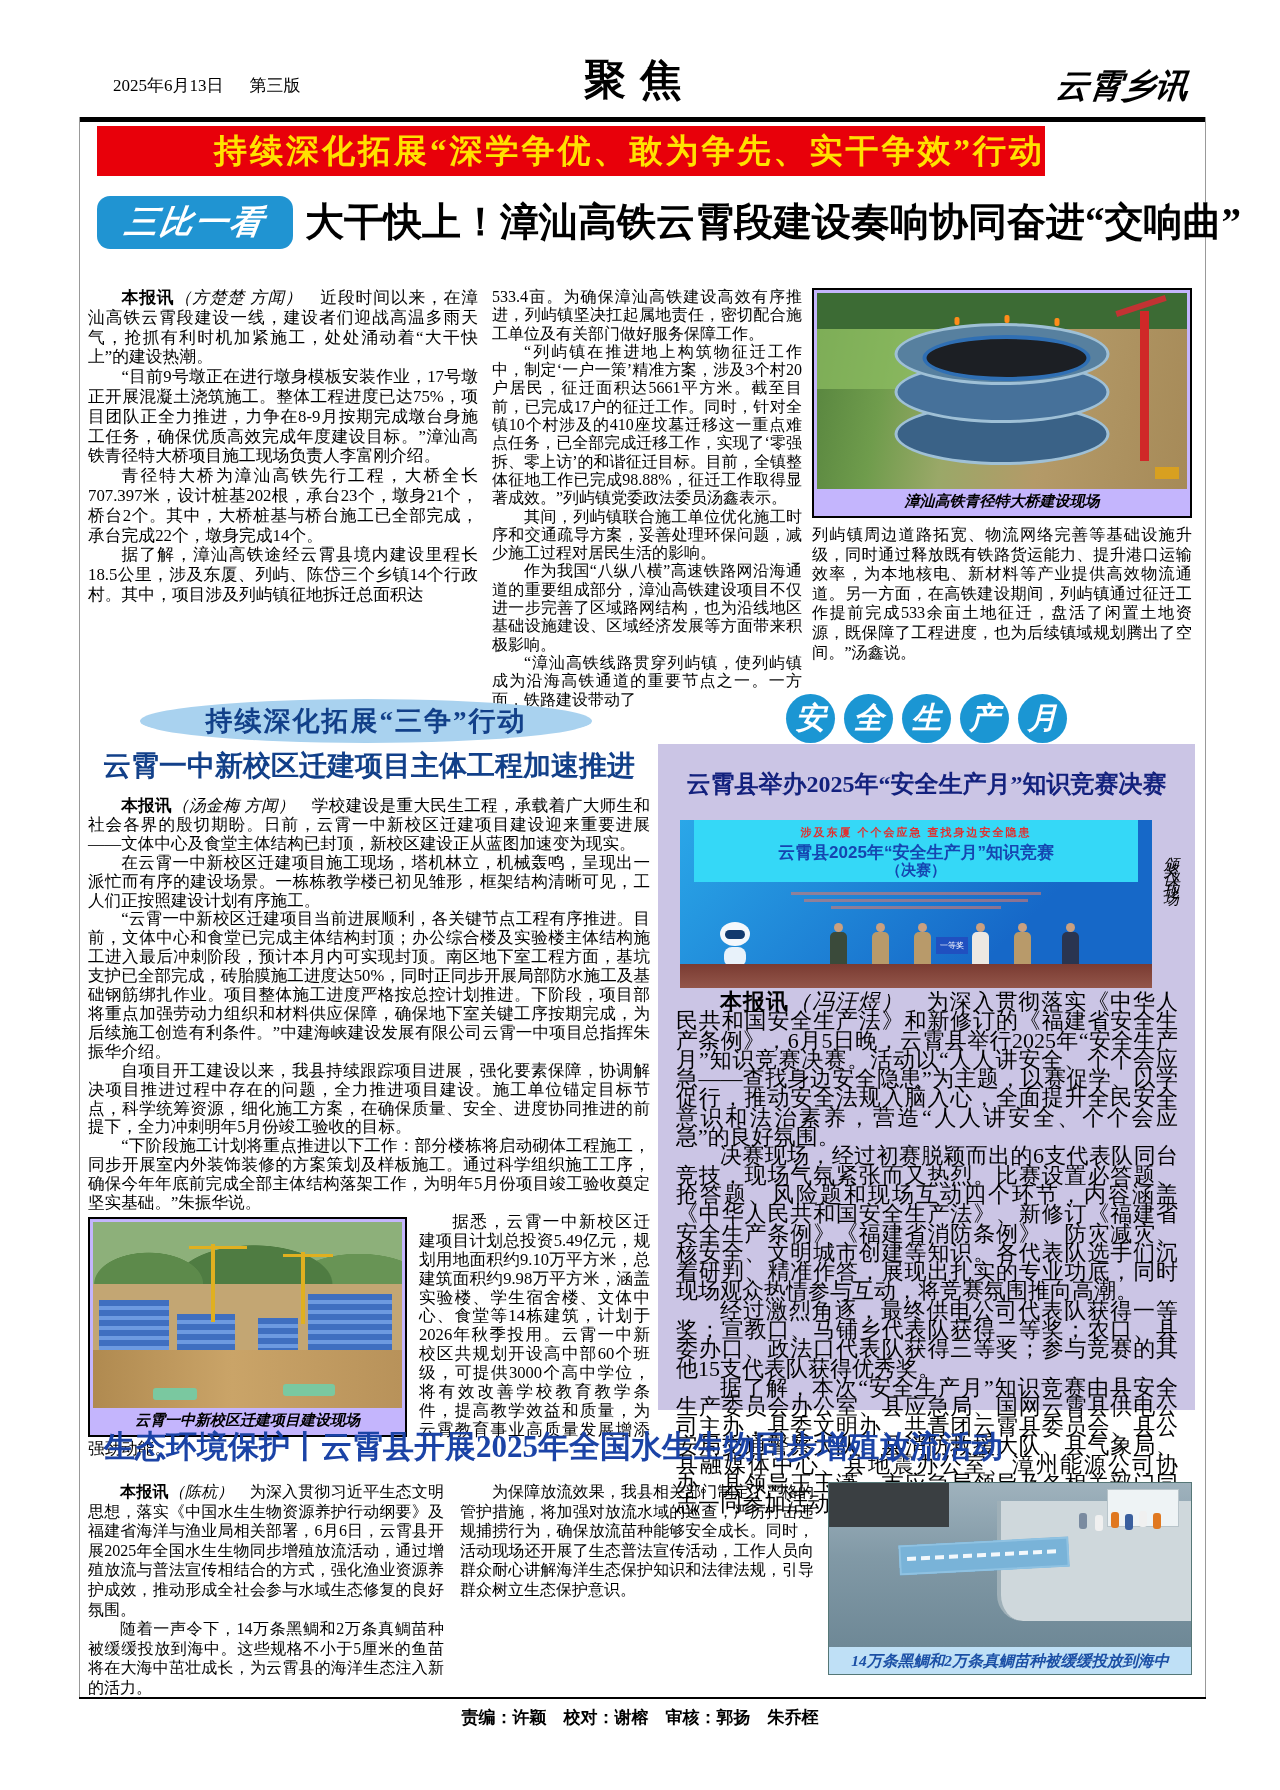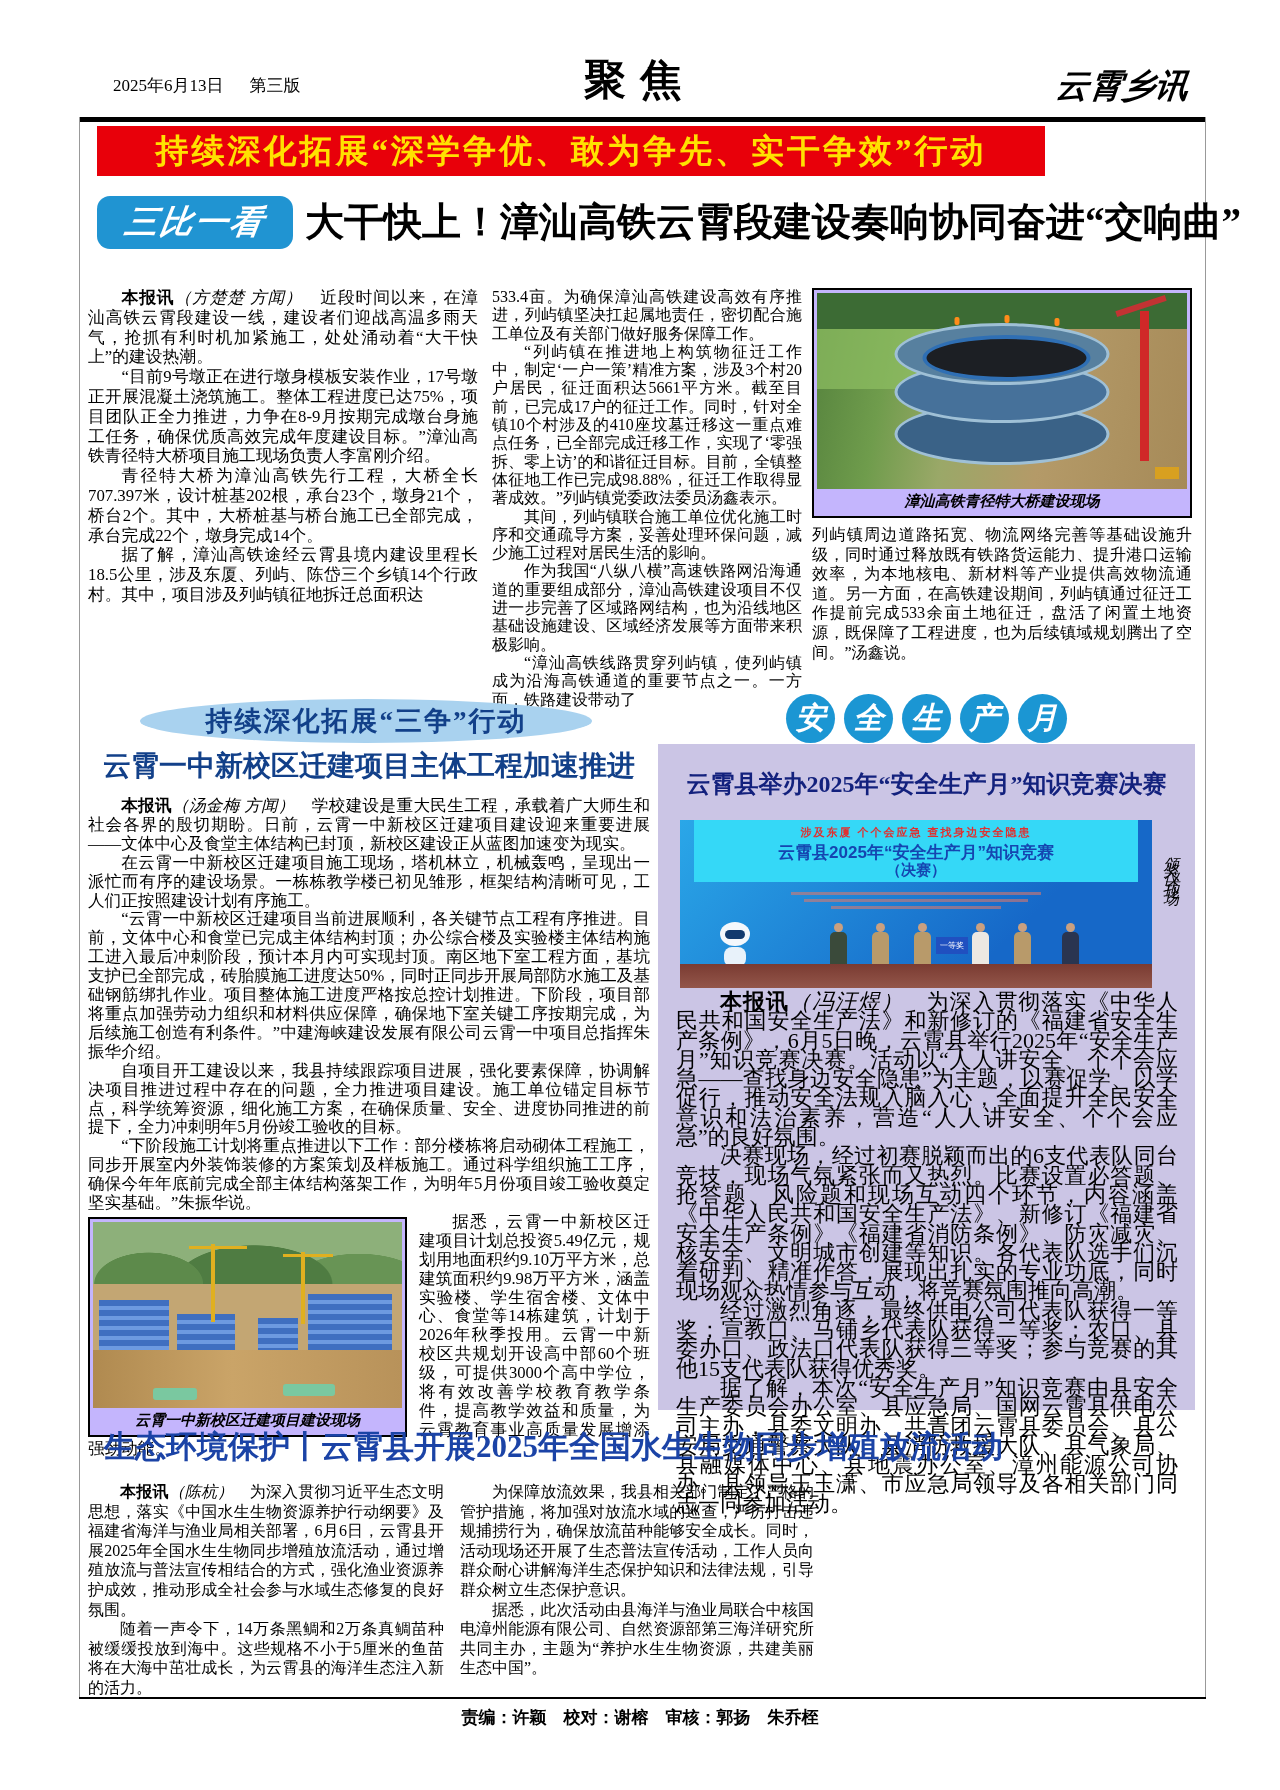--- a/index.html
+++ b/index.html
@@ -11,21 +11,21 @@
   .hdr-focus{position:absolute;left:0;top:52px;width:1280px;text-align:center;
              font-size:42px;font-weight:bold;letter-spacing:14px;}
   .hdr-masthead{position:absolute;right:92px;top:64px;font-size:33px;font-weight:bold;
                 font-style:italic;transform:skewX(-6deg);}
   .rule-top{position:absolute;left:79px;top:117px;width:1127px;height:5px;background:#000;}
   .rule-bottom{position:absolute;left:79px;top:1697px;width:1127px;height:2px;background:#000;}
   .rule-left{position:absolute;left:79px;top:117px;width:1px;height:1580px;background:#999;}
   .rule-right{position:absolute;left:1205px;top:117px;width:1px;height:1580px;background:#999;}
   
   .banner{position:absolute;left:97px;top:126px;width:948px;height:50px;background:#e8000a;
-          display:flex;align-items:center;justify-content:center;}
+          display:flex;align-items:center;justify-content:flex-end;}
   .banner span{color:#ffe100;font-size:33px;font-weight:bold;letter-spacing:3px;}
   
   .a1-head{position:absolute;left:97px;top:194px;width:1100px;height:56px;display:flex;align-items:center;}
   .a1-badge{width:196px;height:53px;background:#2094d2;border-radius:13px;flex:none;
             display:flex;align-items:center;justify-content:center;}
   .a1-badge span{color:#fff;font-size:33px;font-weight:bold;font-style:italic;transform:skewX(-8deg);letter-spacing:2px;}
   .a1-title{margin-left:12px;font-size:39px;font-weight:bold;white-space:nowrap;}
   .a1-cols{position:absolute;left:88px;top:288px;width:1104px;display:flex;}
   .col{text-align:justify;}
   .a1-c1{width:390px;font-size:16.8px;line-height:19.8px;margin-right:14px;}
@@ -265,19 +265,35 @@
       </div>
   </div>
 
   <div class="eco-title">生态环境保护丨云霄县开展2025年全国水生生物同步增殖放流活动</div>
   <div class="eco-c1">
       <p class="para"><b>本报讯</b><span class="kai">（陈杭）</span>　为深入贯彻习近平生态文明思想，落实《中国水生生物资源养护行动纲要》及福建省海洋与渔业局相关部署，6月6日，云霄县开展2025年全国水生生物同步增殖放流活动，通过增殖放流与普法宣传相结合的方式，强化渔业资源养护成效，推动形成全社会参与水域生态修复的良好氛围。</p>
       <p class="para">随着一声令下，14万条黑鲷和2万条真鲷苗种被缓缓投放到海中。这些规格不小于5厘米的鱼苗将在大海中茁壮成长，为云霄县的海洋生态注入新的活力。</p>
     </div>
   <div class="eco-c2">
       <p class="para">为保障放流效果，我县相关部门制定了严格的管护措施，将加强对放流水域的巡查，严厉打击违规捕捞行为，确保放流苗种能够安全成长。同时，活动现场还开展了生态普法宣传活动，工作人员向群众耐心讲解海洋生态保护知识和法律法规，引导群众树立生态保护意识。</p>
-      <p class="para">据悉，此次活动由县海洋与渔业局联合中核国电漳州能源有限公司、自然资源部第三海洋研究所共同主办，主题为“养护水生生物资源，共建美丽生态中国”。</p>
-    </div>
+    </div>
+  <div class="eco-photo-wrap">
+    <div class="ph-sea">
+      <div class="mach"></div>
+      <div class="boat"></div>
+      <div class="cab"></div>
+      <div class="ban">
+          <div class="dash"></div>
+        </div>
+      <div class="p" style="right:30px;top:30px;background:#e07820;"></div>
+      <div class="p" style="right:44px;top:28px;background:#f0f0f0;"></div>
+      <div class="p" style="right:58px;top:31px;background:#3a5f9e;"></div>
+      <div class="p" style="right:72px;top:29px;background:#e07820;"></div>
+      <div class="p" style="right:88px;top:32px;background:#f0f0f0;"></div>
+      <div class="p" style="right:104px;top:30px;background:#7a8ba0;"></div>
+    </div>
+    <div class="eco-caption">14万条黑鲷和2万条真鲷苗种被缓缓投放到海中</div>
+  </div>
 
   <div class="rule-bottom"></div>
   <div class="footer">责编：许颖　校对：谢榕　审核：郭扬　朱乔桎</div>
 
 </div>
 
 </body></html>

